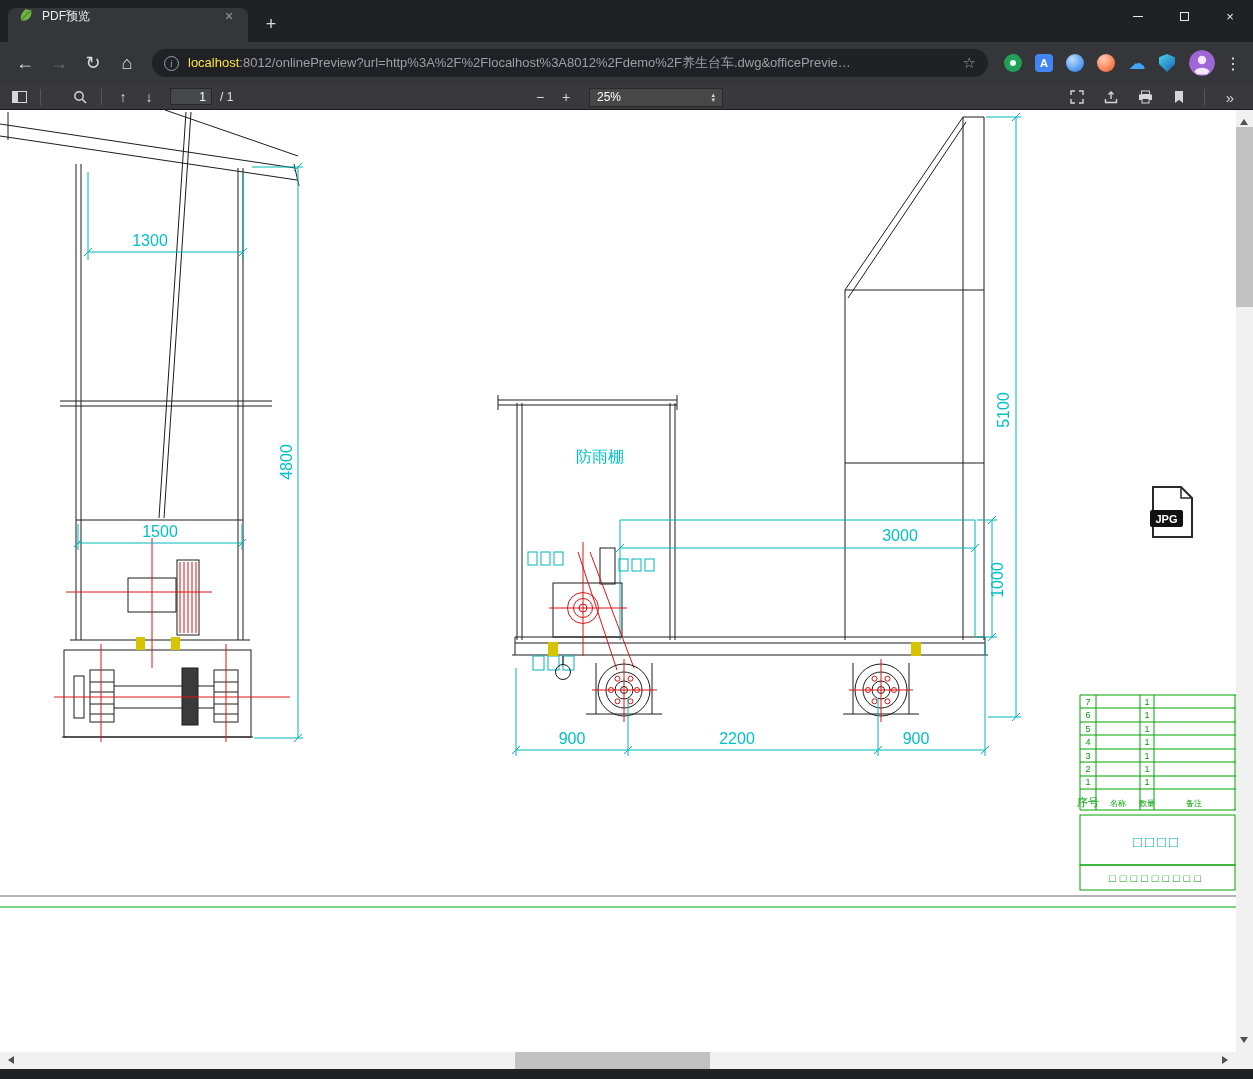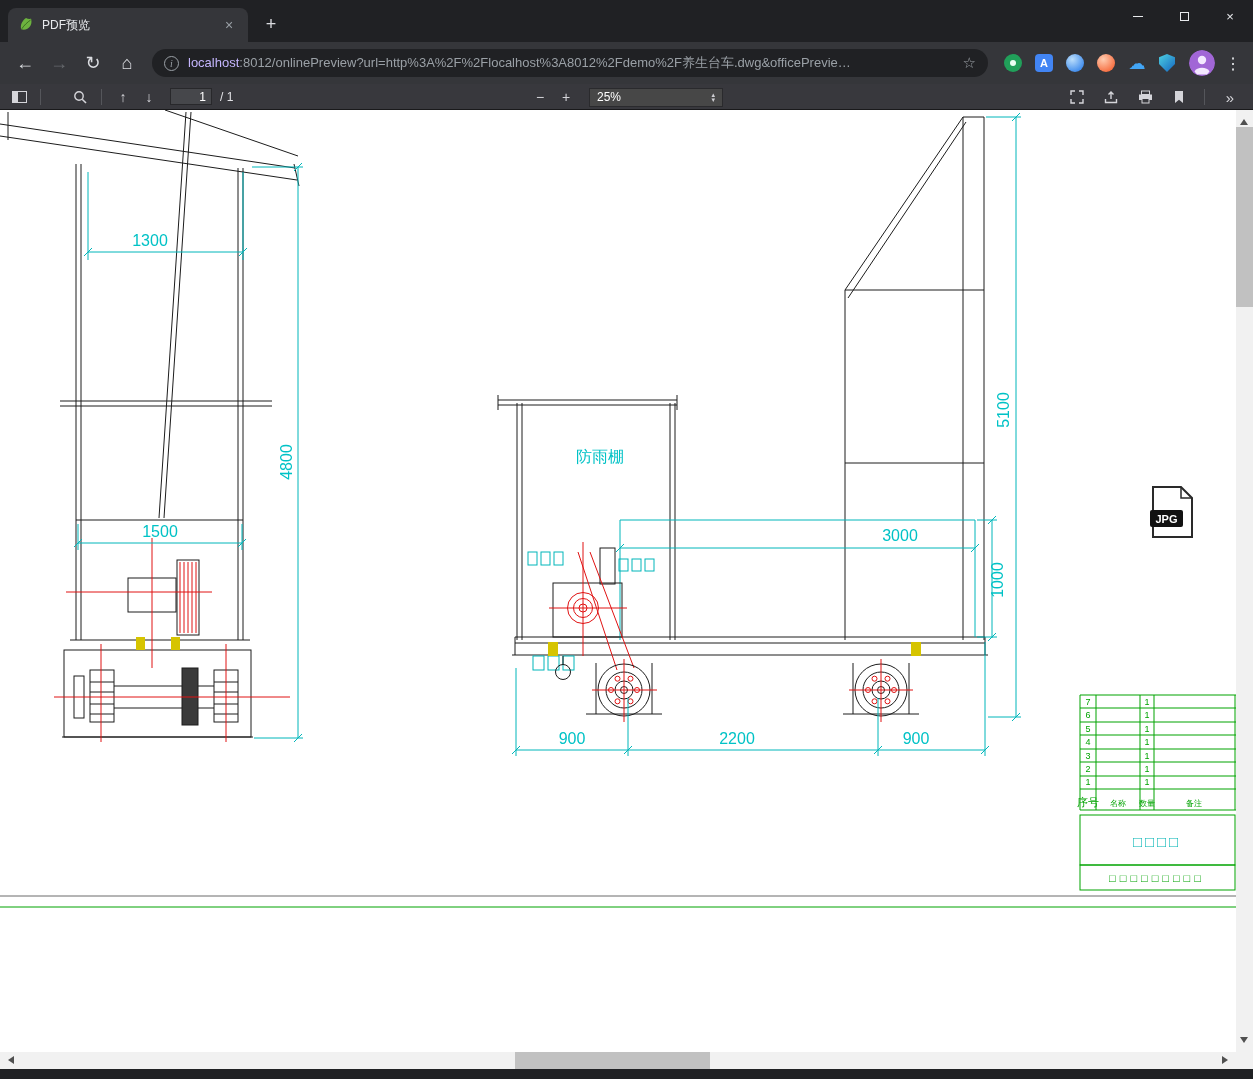--- a/index.html
+++ b/index.html
@@ -2,21 +2,21 @@
 <html><head>
 <meta charset="utf-8">
 <style>
   * { box-sizing: border-box; }
   body { margin:0; background:#202124; font-family:"Liberation Sans", sans-serif; }
   .window { position:relative; width:1253px; height:1079px; overflow:hidden; background:#202124; }
 
   
   .titlebar { position:absolute; top:0; left:0; width:100%; height:42px; background:#202124; }
   .tab { position:absolute; left:8px; top:8px; width:240px; height:34px; background:#35363a;
-         border-radius:8px 8px 0 0; display:flex; align-items:center; padding:0 10px; color:#e8eaed; font-size:12px; }
+         border-radius:8px 8px 0 0; display:flex; padding:0 10px; color:#e8eaed; font-size:12px; }
   .favicon { width:16px; height:16px; margin-right:8px; flex:0 0 auto; }
   .tab-title { flex:1; white-space:nowrap; overflow:hidden; }
   .tab-close { color:#9aa0a6; font-size:14px; width:18px; text-align:center; }
   .new-tab { position:absolute; left:258px; top:11px; width:26px; height:26px; color:#dadce0;
              font-size:18px; line-height:26px; text-align:center; border-radius:50%; }
   .win-controls { position:absolute; right:0; top:0; display:flex; }
   .win-btn { width:46px; height:32px; display:flex; align-items:center; justify-content:center; color:#e8eaed; font-size:13px; }
   .min-glyph { width:10px; height:0; border-top:1px solid #e8eaed; display:block; }
   .max-glyph { width:9px; height:9px; border:1px solid #e8eaed; display:block; }
 
@@ -25,21 +25,21 @@
             display:flex; align-items:center; padding:0 8px; }
   .nav-icon { width:30px; height:30px; margin:0 2px; color:#dadce0; font-size:18px;
               display:flex; align-items:center; justify-content:center; border-radius:50%; flex:0 0 auto; }
   .nav-icon.disabled { color:#66696d; }
   .omnibox { flex:1; height:28px; background:#202124; border-radius:14px; margin:0 8px;
              display:flex; align-items:center; padding:0 12px; min-width:0; }
   .info-icon { width:15px; height:15px; border-radius:50%; border:1px solid #9aa0a6; color:#9aa0a6;
                font-size:10px; font-style:italic; display:flex; align-items:center; justify-content:center;
                margin-right:9px; flex:0 0 auto; font-family:"Liberation Serif", serif; }
   .url-text { flex:1; min-width:0; white-space:nowrap; overflow:hidden; font-size:13px; color:#9aa0a6; }
-  .url-host { color:#c4b5fd; }
+  .url-host { color:#fde047; }
   .star-icon { color:#9aa0a6; font-size:15px; margin-left:10px; flex:0 0 auto; }
   .extensions { display:flex; align-items:center; gap:13px; margin:0 8px; flex:0 0 auto; }
   .ext { width:18px; height:18px; border-radius:50%; position:relative; flex:0 0 auto;
          display:flex; align-items:center; justify-content:center; }
   .ext-green { background:#21a05a; }
   .ext-green i { width:6px; height:6px; border-radius:50%; background:#eafff2; display:block; }
   .ext-translate { border-radius:4px; background:#4285f4; color:#fff; font-size:11px; font-weight:bold; }
   .ext-blue { background:radial-gradient(circle at 35% 30%, #bbdefb, #1a73e8); }
   .ext-orange { background:radial-gradient(circle at 35% 30%, #ffccb0, #f4511e); }
   .ext-cloud { color:#42a5f5; font-size:17px; }

